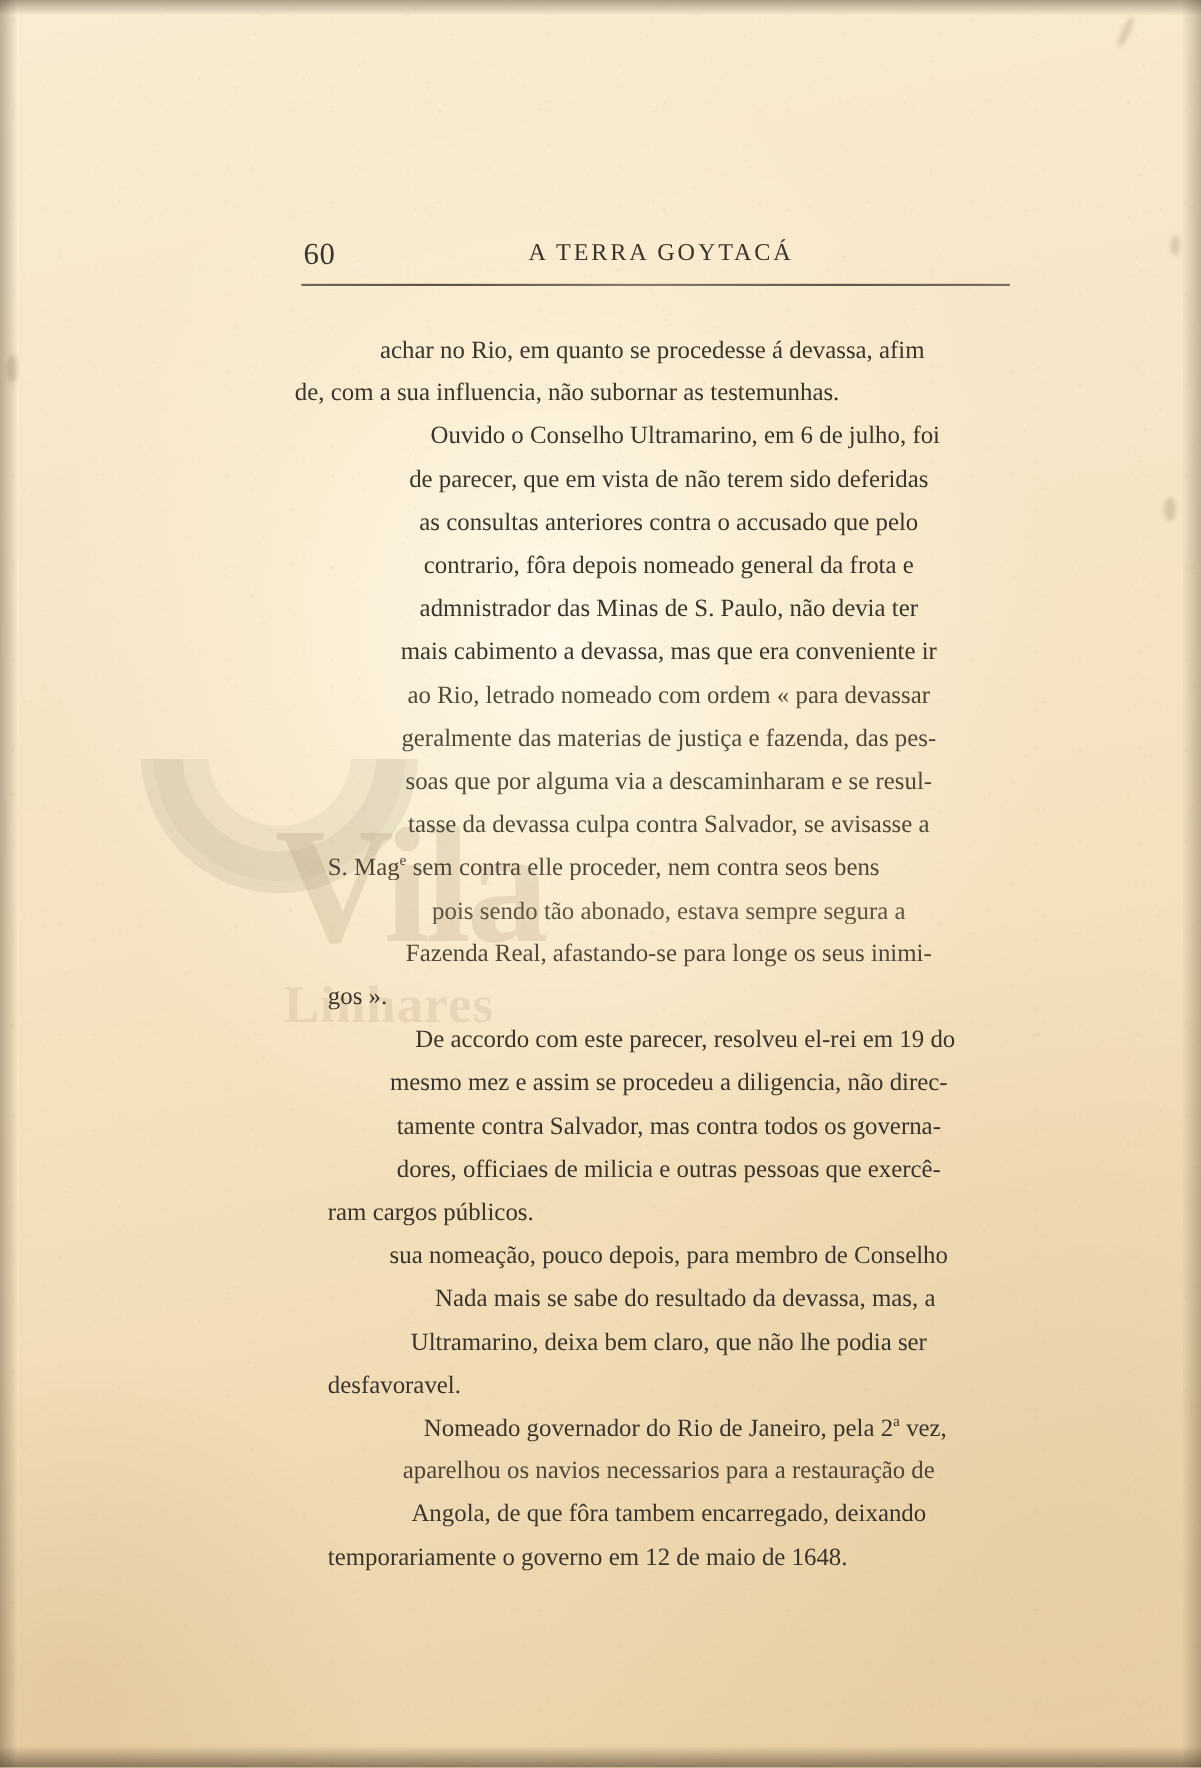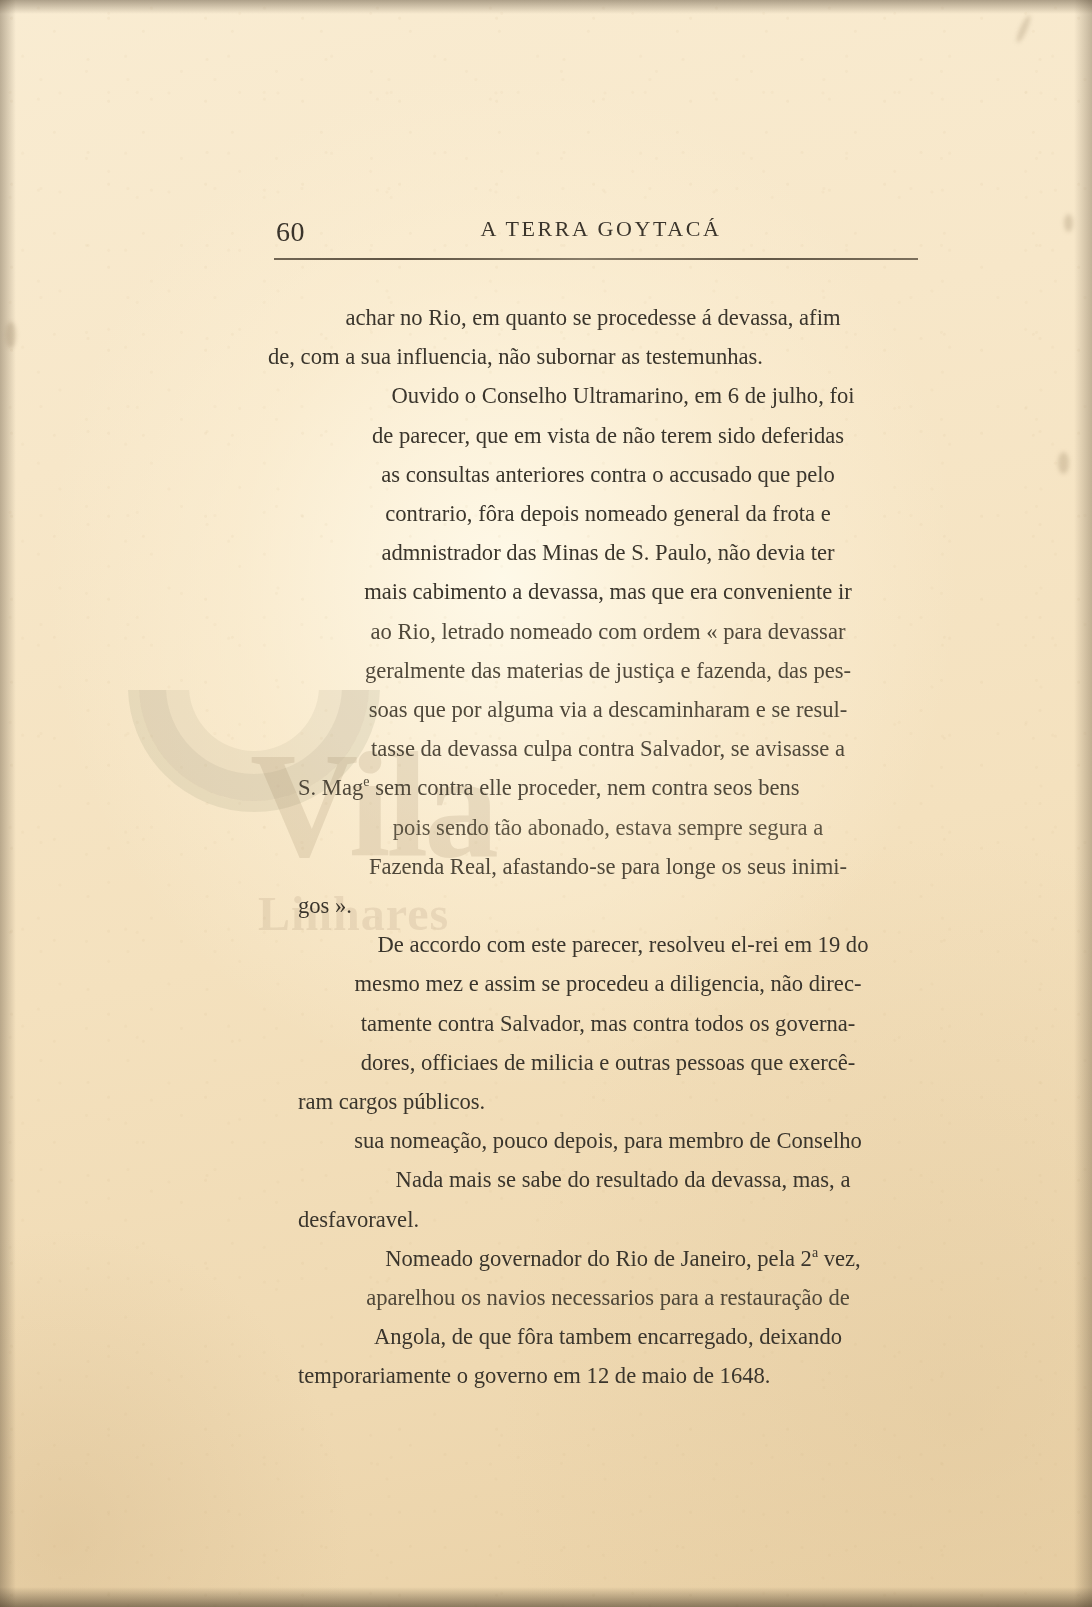--- a/index.html
+++ b/index.html
@@ -307,20 +307,23 @@
         <span class="ln fade-a">ram cargos públicos.</span>
       </p>
 
       <p class="indent">
         <span class="ln j fade-a">
             <span>sua nomeação, pouco depois, para membro de Conselho</span>
           </span>
         <span class="ln j fade-a">
             <span style="padding-left:30px">Nada mais se sabe do resultado da devassa, mas, a</span>
           </span>
+        <span class="ln j fade-a">
+            <span>Ultramarino, deixa bem claro, que não lhe podia ser</span>
+          </span>
         <span class="ln fade-a">desfavoravel.</span>
       </p>
 
       <p class="indent">
         <span class="ln j fade-a">
             <span style="padding-left:30px"><span>Nomeado governador do Rio de Janeiro, pela 2</span><span class="sup">a</span><span> vez,</span></span>
           </span>
         <span class="ln j fade-b">
             <span>aparelhou os navios necessarios para a restauração de</span>
           </span>

